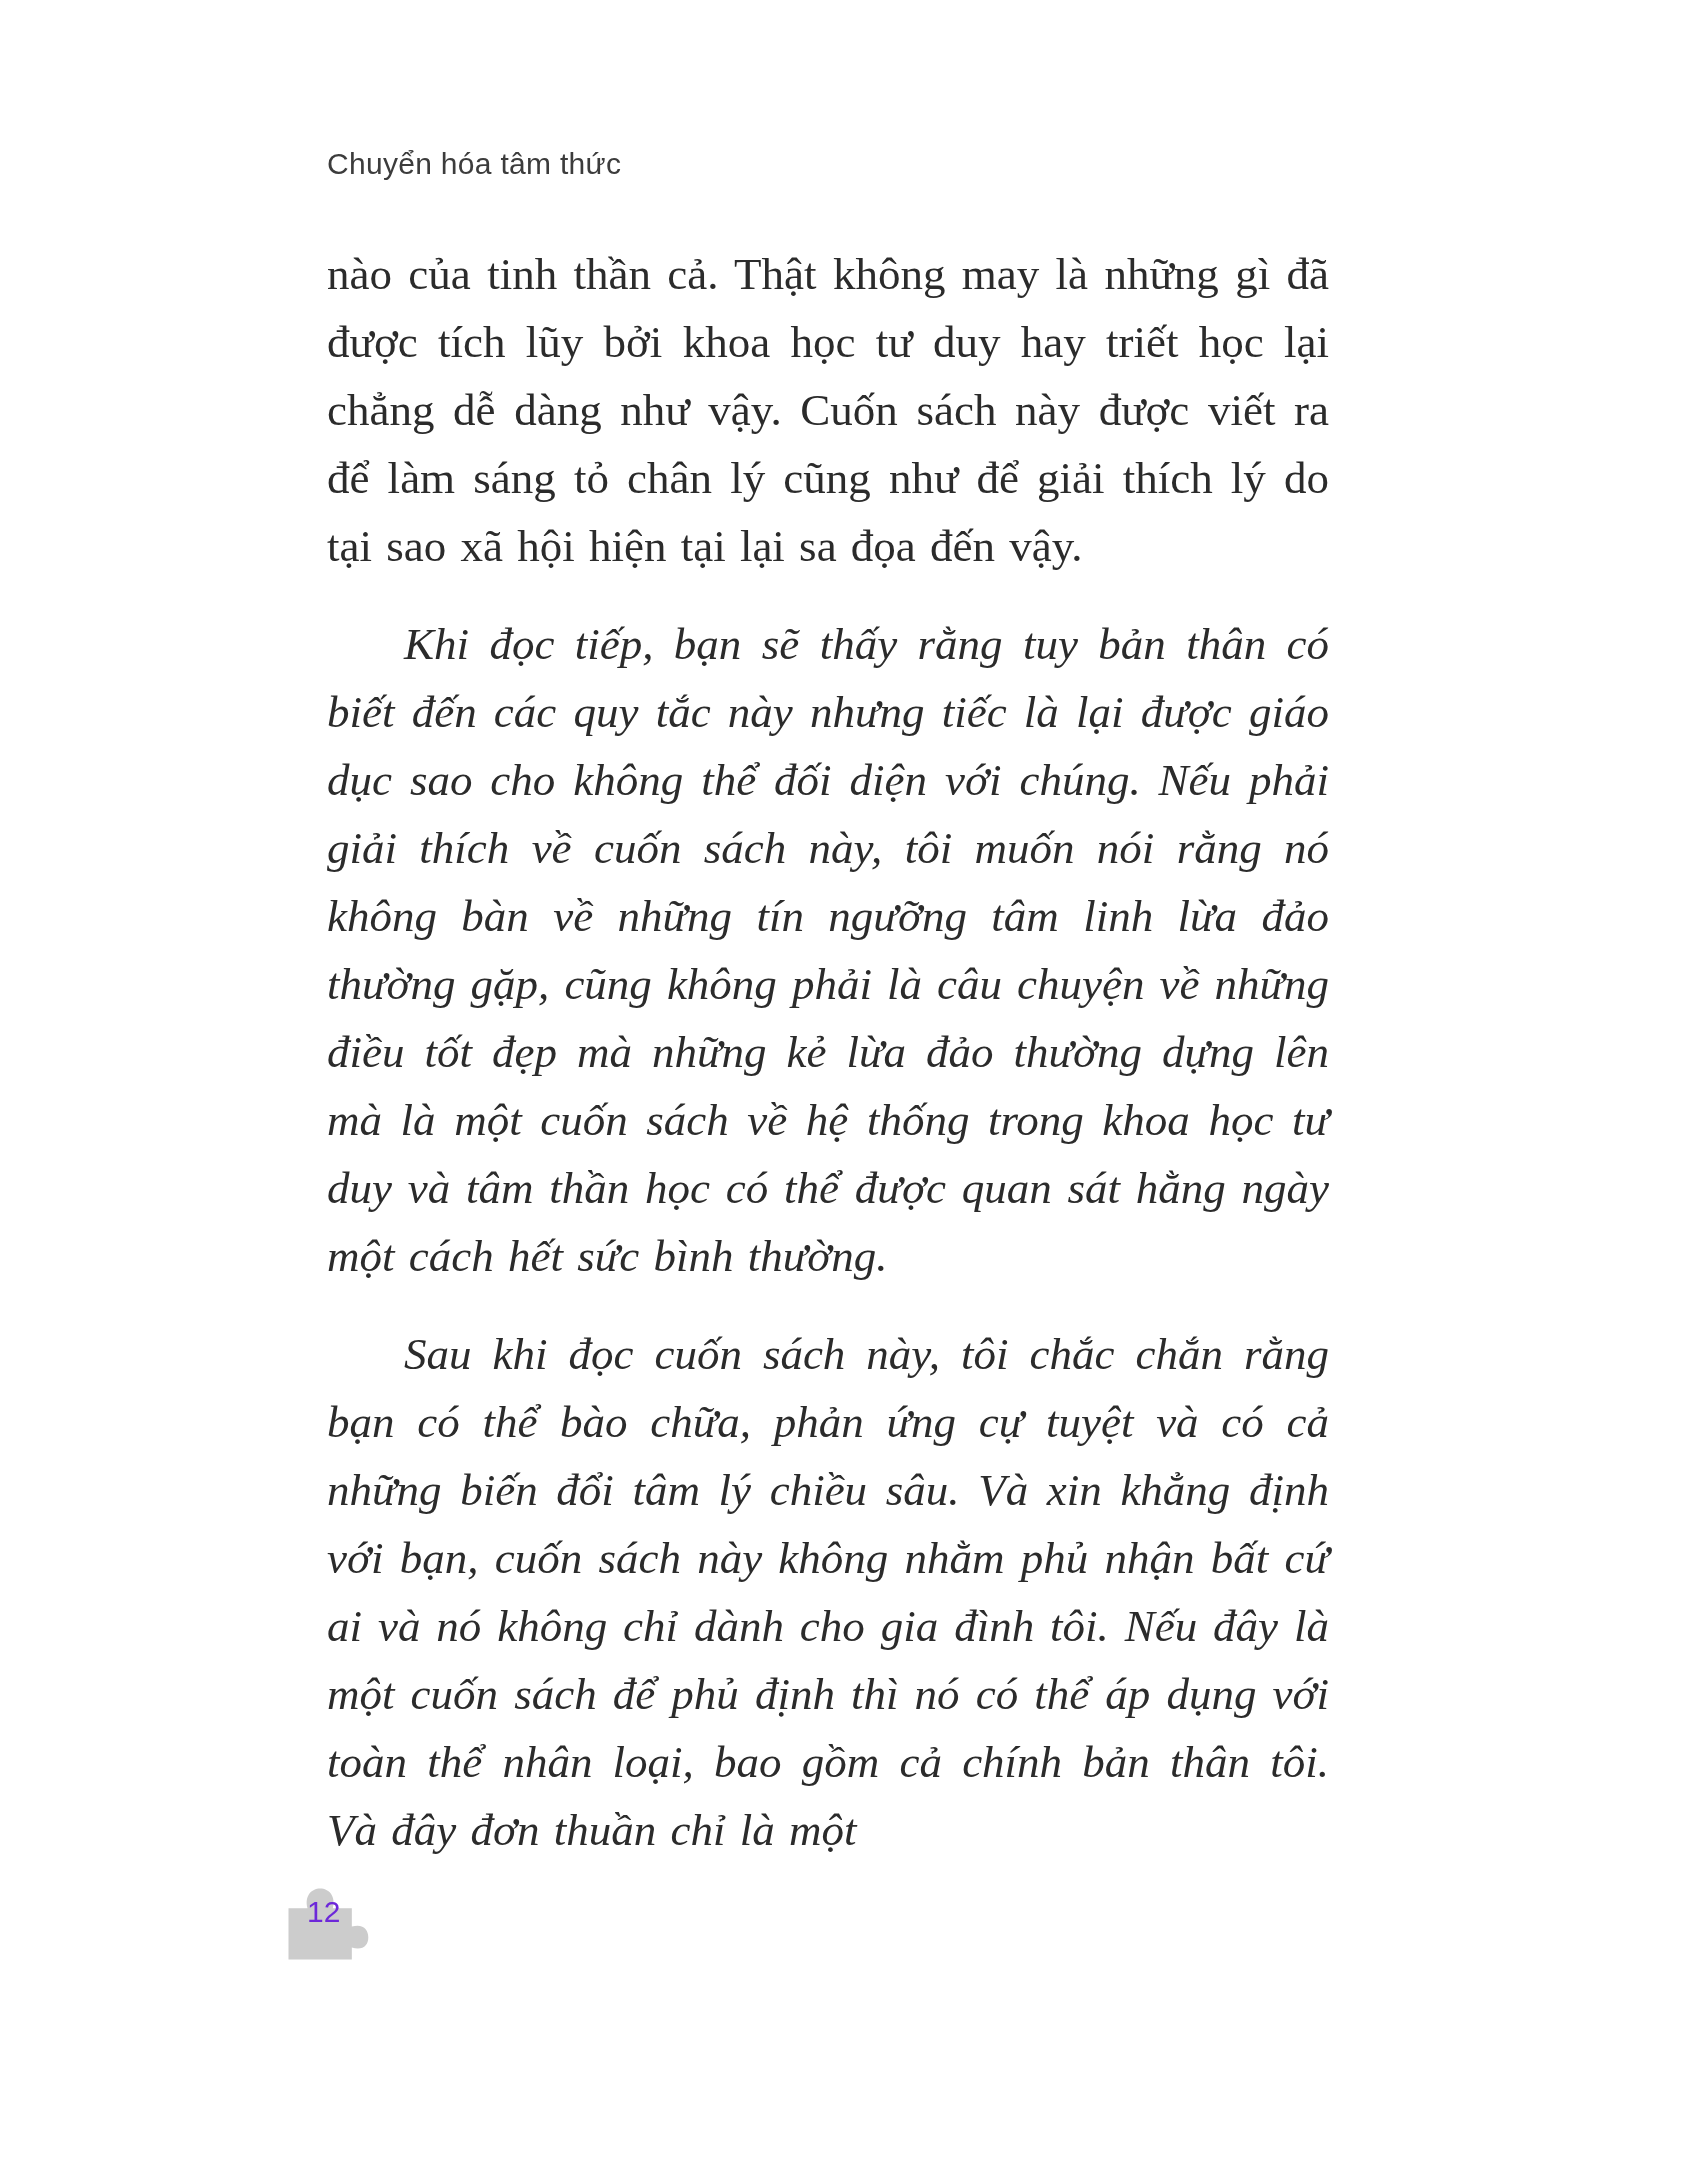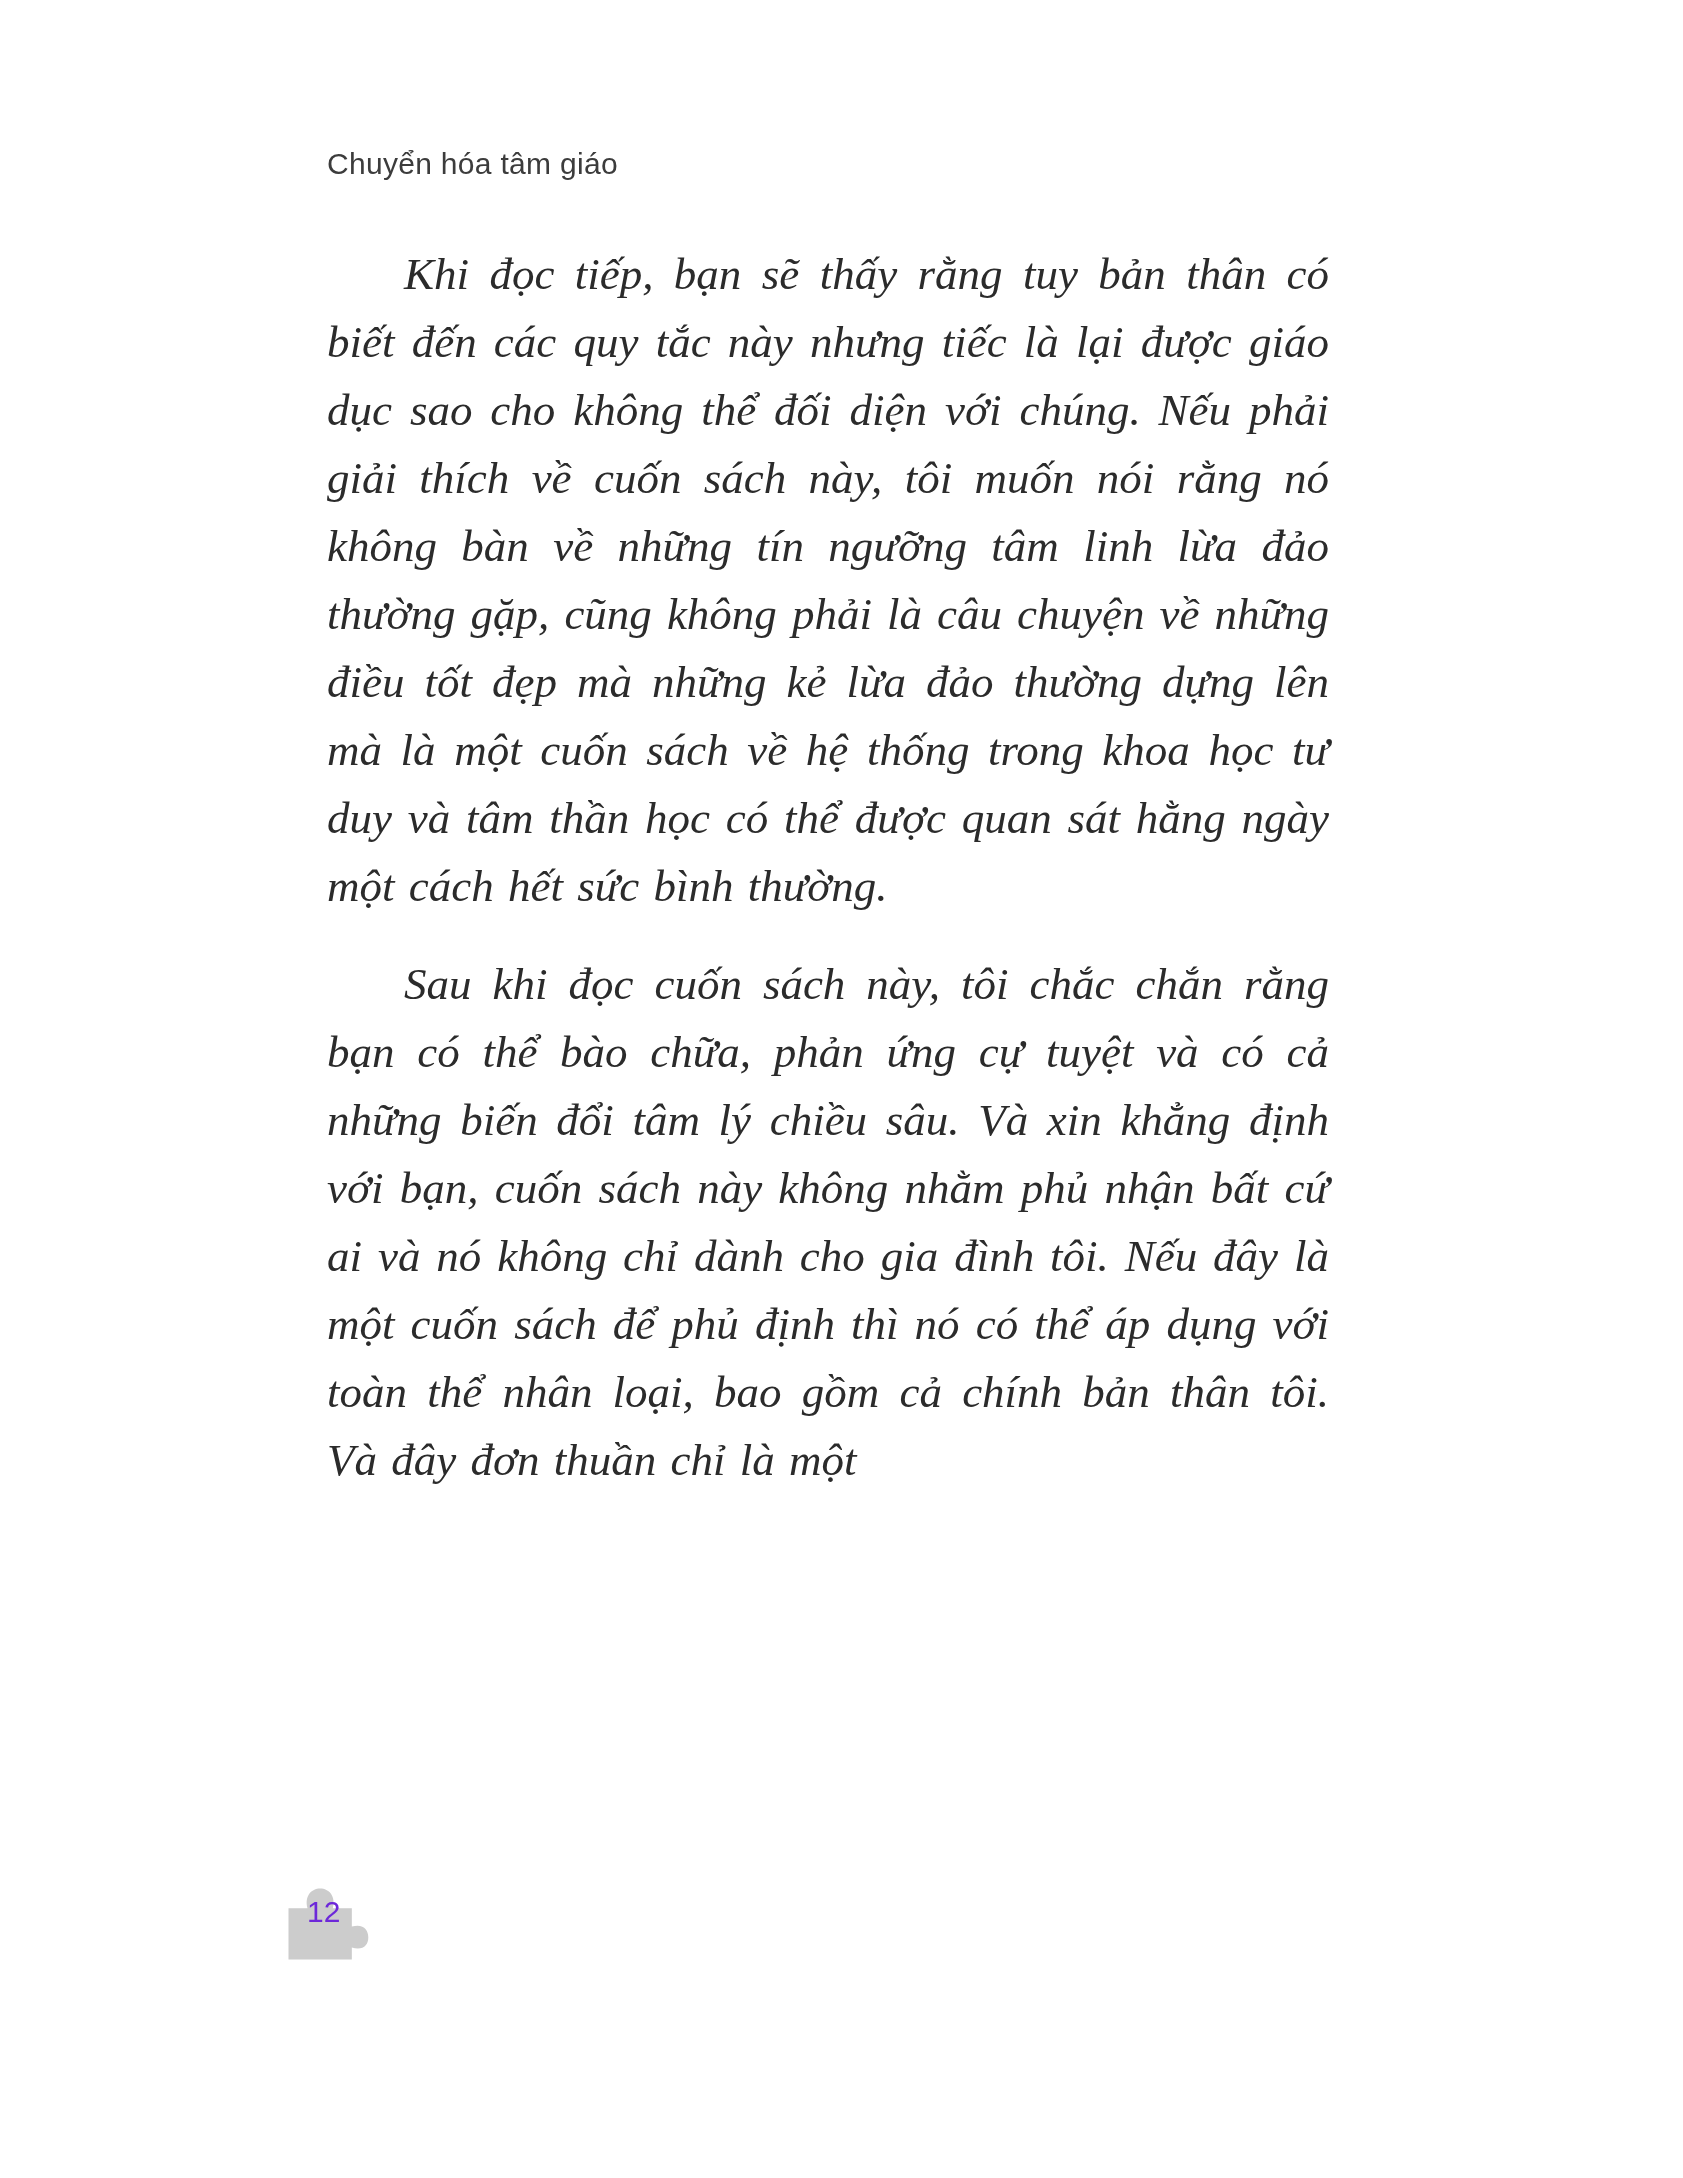--- a/index.html
+++ b/index.html
@@ -64,23 +64,24 @@
     font-family: "Liberation Sans", sans-serif;
     font-size: 30px;
     color: #6d28d9;
   }
 </style>
 </head>
 <body>
 
 <div class="page">
 
-  <div class="running-header">Chuyển hóa tâm giáo</div>
+  <div class="running-header">Chuyển hóa tâm thức</div>
 
   <div class="body-text">
+    <p>nào của tinh thần cả. Thật không may là những gì đã được tích lũy bởi khoa học tư duy hay triết học lại chẳng dễ dàng như vậy. Cuốn sách này được viết ra để làm sáng tỏ chân lý cũng như để giải thích lý do tại sao xã hội hiện tại lại sa đọa đến vậy.</p>
     <p class="indented">Khi đọc tiếp, bạn sẽ thấy rằng tuy bản thân có biết đến các quy tắc này nhưng tiếc là lại được giáo dục sao cho không thể đối diện với chúng. Nếu phải giải thích về cuốn sách này, tôi muốn nói rằng nó không bàn về những tín ngưỡng tâm linh lừa đảo thường gặp, cũng không phải là câu chuyện về những điều tốt đẹp mà những kẻ lừa đảo thường dựng lên mà là một cuốn sách về hệ thống trong khoa học tư duy và tâm thần học có thể được quan sát hằng ngày một cách hết sức bình thường.</p>
     <p class="indented">Sau khi đọc cuốn sách này, tôi chắc chắn rằng bạn có thể bào chữa, phản ứng cự tuyệt và có cả những biến đổi tâm lý chiều sâu. Và xin khẳng định với bạn, cuốn sách này không nhằm phủ nhận bất cứ ai và nó không chỉ dành cho gia đình tôi. Nếu đây là một cuốn sách để phủ định thì nó có thể áp dụng với toàn thể nhân loại, bao gồm cả chính bản thân tôi. Và đây đơn thuần chỉ là một</p>
   </div>
 
   <div class="page-footer">
     <span class="puzzle-icon">
       <svg width="95" height="87" viewBox="0 0 150 135" aria-hidden="true">
         <path fill="#cccccc" d="M15 45
                  H45
                  C40 26 51 14 65 14

